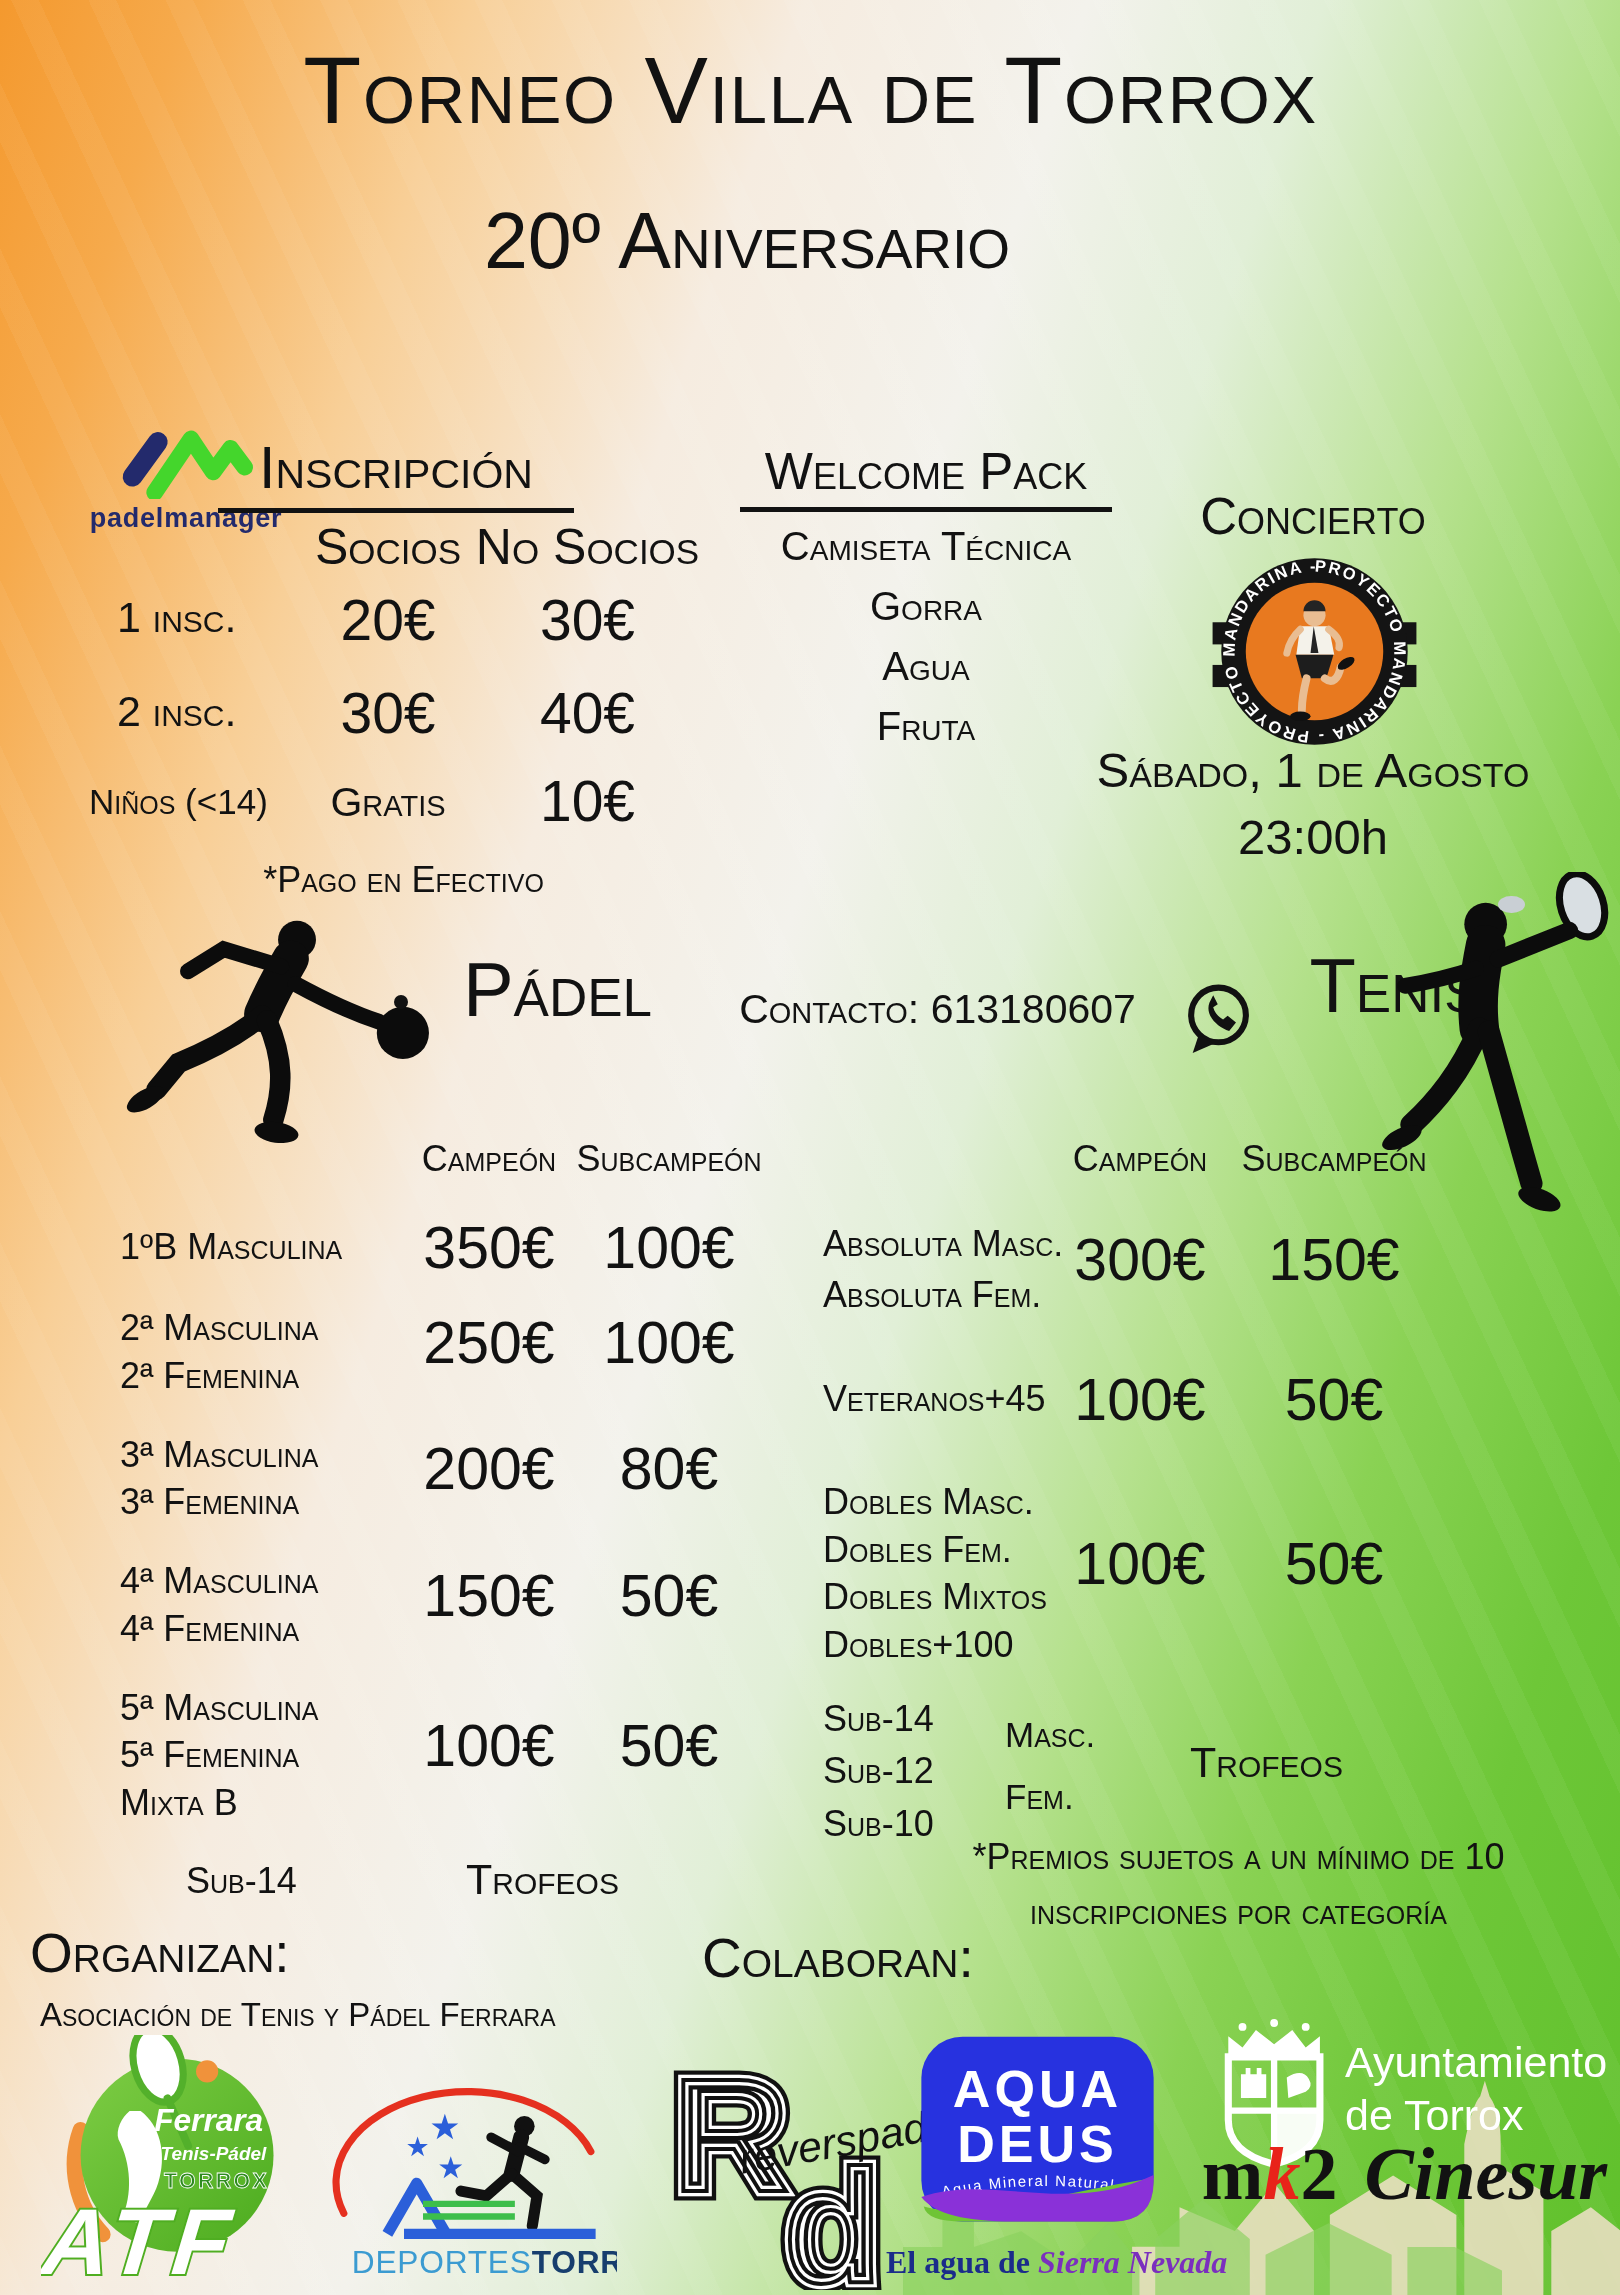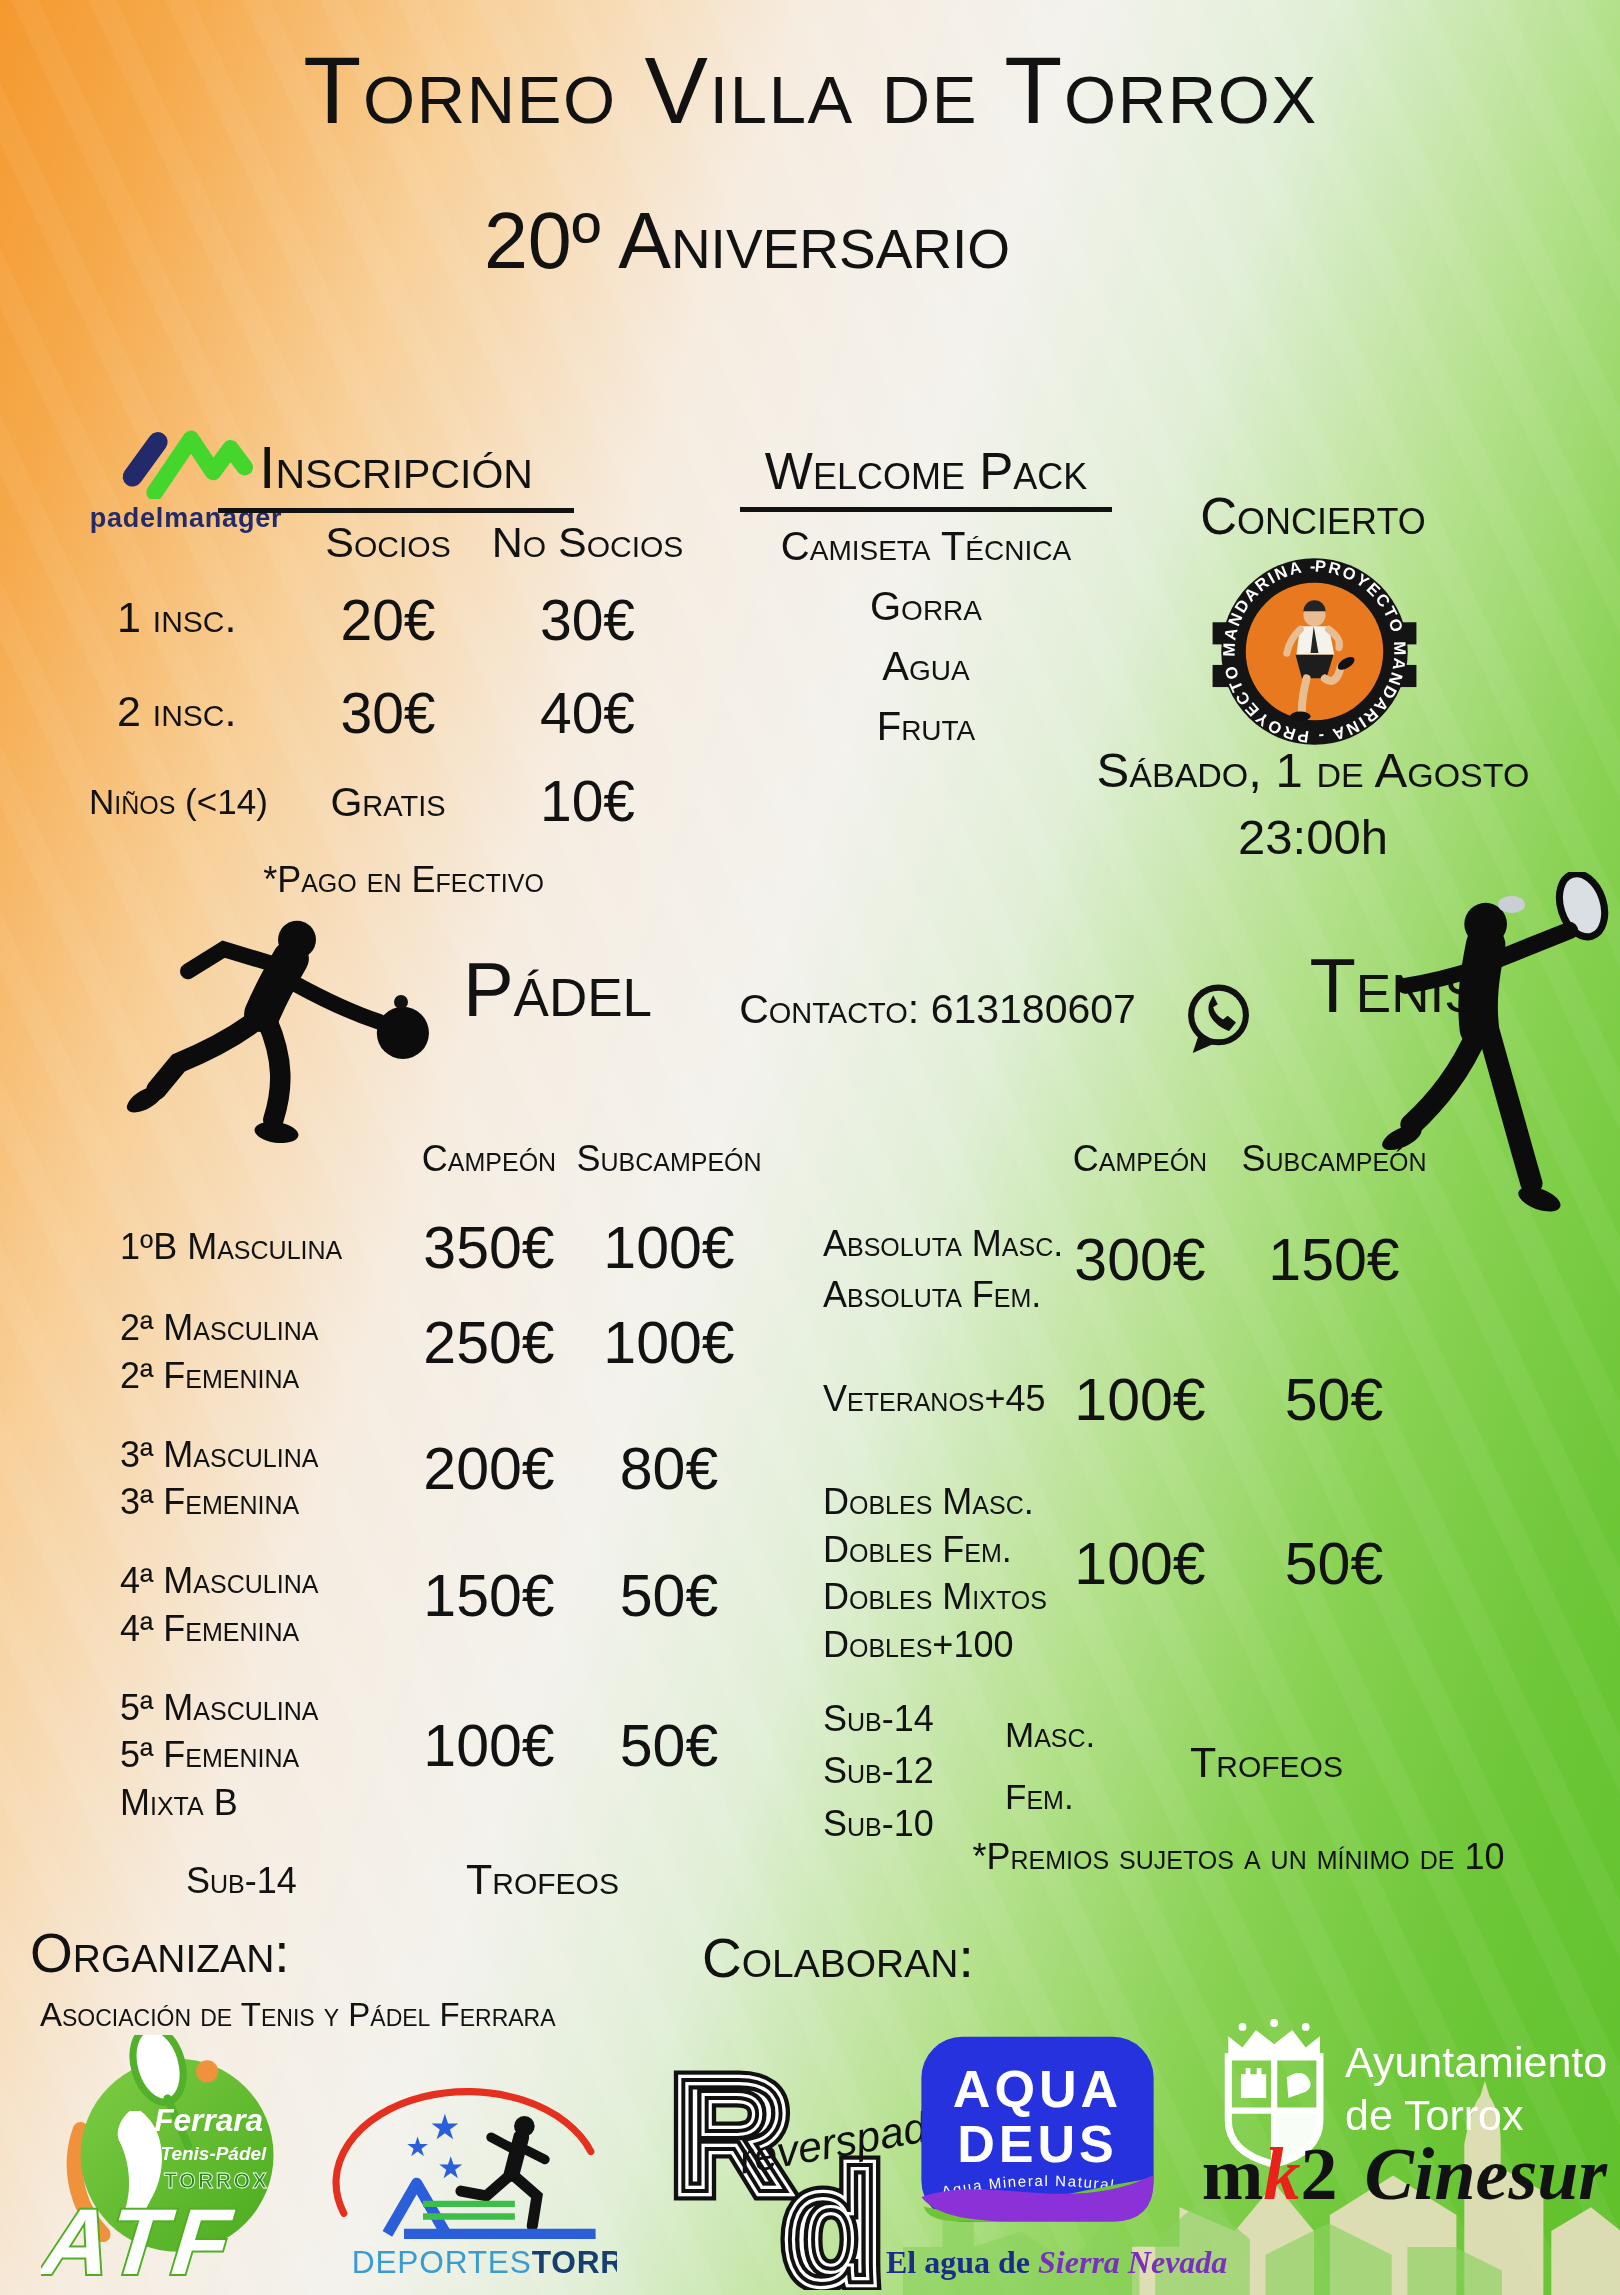--- a/index.html
+++ b/index.html
@@ -24,21 +24,21 @@
   .c{text-align:center;}
   .sc{font-variant:small-caps;}
   .nw{white-space:nowrap;}
   .underlined{border-bottom:5.5px solid #121212;padding-bottom:6.3px;}
   .title{top:36px;left:0;width:1621px;font-size:95px;letter-spacing:1.6px;}
   .subtitle{top:195px;left:0;width:1494px;font-size:79px;}
   .dates{top:320px;left:0;width:1621px;font-size:47px;}
   .h-insc{left:218px;top:434px;width:356px;font-size:59px;}
   .h-welcome{left:740px;top:442px;width:372px;font-size:51px;}
   .h-concierto{left:1143px;top:487px;width:340px;font-size:51px;}
-  .colhead{font-size:43px;}
+  .colhead{font-size:50px;}
   .rowlabel{font-size:43px;}
   .euro{font-size:57px;}
   .pm-word{font-size:27px;font-weight:bold;color:#232A6C;letter-spacing:0.8px;}
   .witem{font-size:40px;}
   .cdate{font-size:49px;}
   .note{font-size:36px;}
   .bigword{font-size:76px;}
   .contact{font-size:41px;}
   .pcol{font-size:36px;}
   .plabel{font-size:36px;}
@@ -234,20 +234,21 @@
   <div class="abs c pval" style="left:1223px;top:1530px;width:222px;">50€</div>
 
   <div class="abs sc plabel" style="left:823px;top:1698px;width:158px;">Sub-14</div>
   <div class="abs sc plabel" style="left:823px;top:1750px;width:158px;">Sub-12</div>
   <div class="abs sc plabel" style="left:823px;top:1803px;width:158px;">Sub-10</div>
   <div class="abs sc gsmall" style="left:1005px;top:1715px;width:127px;">Masc.</div>
   <div class="abs sc gsmall" style="left:1005px;top:1777px;width:127px;">Fem.</div>
   <div class="abs c sc trof" style="left:1132px;top:1738px;width:269px;">Trofeos</div>
 
   <div class="abs c sc note" style="left:902px;top:1836px;width:673px;">*Premios sujetos a un mínimo de 10</div>
+  <div class="abs c sc note" style="left:902px;top:1891px;width:673px;">inscripciones por categoría</div>
 
   <div class="abs sc org-h" style="left:30px;top:1921px;width:380px;">Organizan:</div>
   <div class="abs sc org-name" style="left:40px;top:1996px;width:570px;">Asociación de Tenis y Pádel Ferrara</div>
   <div class="abs sc org-h" style="left:674px;top:1926px;width:380px;margin-left:28px;">Colaboran:</div>
 
   <svg class="abs" style="left:41px;top:2035px;" width="265" height="257" viewBox="0 0 335 325">
     <defs>
       <linearGradient id="atfGreen" x1="0" y1="0" x2="1" y2="1">
         <stop offset="0" stop-color="#7ECD45"></stop>
           <stop offset="1" stop-color="#4BAB1E"></stop>

